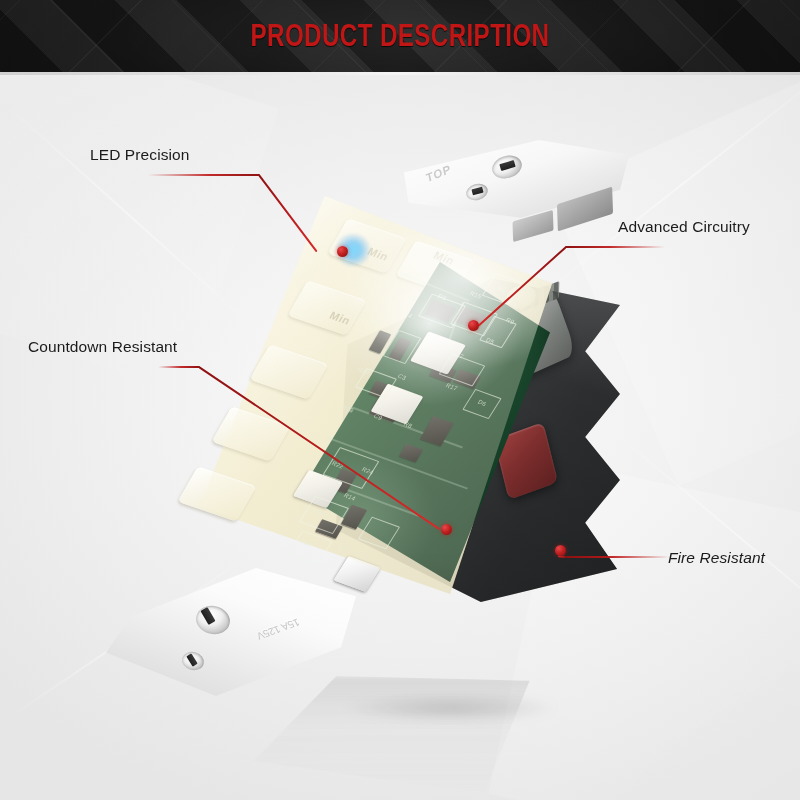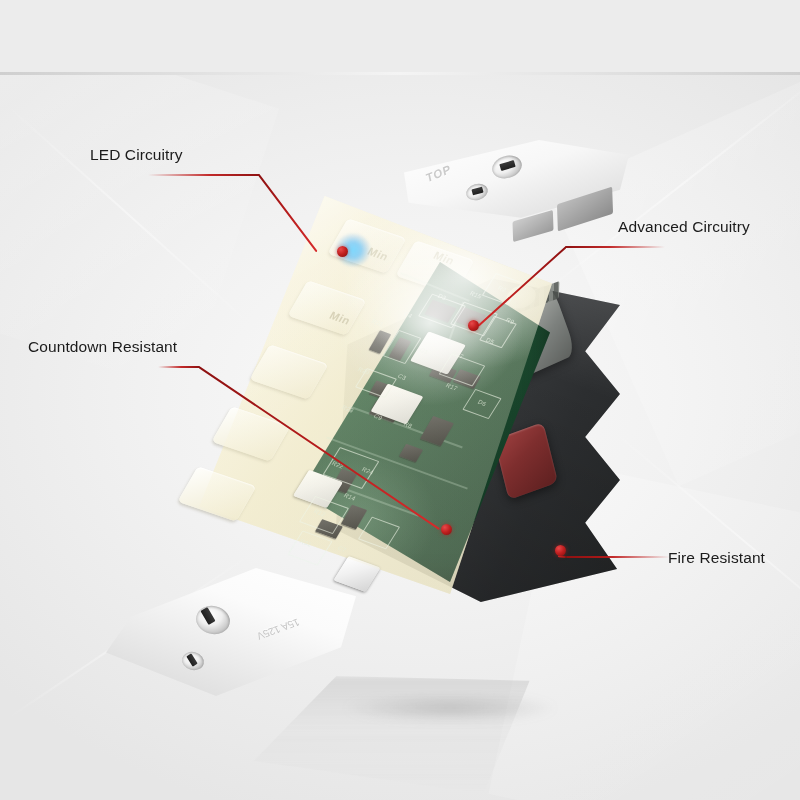--- a/index.html
+++ b/index.html
@@ -348,20 +348,25 @@
     border-radius: 50%;
     background: radial-gradient(circle at 34% 30%, #e8484a 0%, #c01f1f 48%, #7d0f0f 100%);
     box-shadow: 0 0 4px rgba(190,30,30,0.55);
   }
 </style>
 </head>
 <body>
 
 <div id="page">
 
+  <div id="header-band">
+    <div id="header-pattern"></div>
+    <div id="header-vignette"></div>
+    <div id="header-title">PRODUCT DESCRIPTION</div>
+  </div>
   <div id="header-underline"></div>
 
   <div id="bg">
     <div class="bg-wedge" style="left:-60px; top:-20px; width:300px; height:300px; transform:rotate(18deg);"></div>
     <div class="bg-wedge" style="left:600px; top:40px; width:320px; height:320px; transform:rotate(-24deg);"></div>
     <div class="bg-wedge" style="left:520px; top:420px; width:360px; height:340px; transform:rotate(12deg);"></div>
     <div class="bg-streak" style="left:-40px; top:140px; width:340px; transform:rotate(42deg);"></div>
     <div class="bg-streak" style="left:470px; top:110px; width:420px; transform:rotate(-38deg);"></div>
     <div class="bg-streak" style="left:560px; top:470px; width:380px; transform:rotate(40deg);"></div>
     <div class="bg-streak" style="left:-20px; top:560px; width:300px; transform:rotate(-34deg);"></div>
@@ -474,31 +479,31 @@
     <div class="pz silk-txt" style="left:506px; top:318px; transform:rotate(20deg) skewX(-12deg);">R9</div>
 
     <div class="pz" id="face-translucent"></div>
     <div class="pz" id="faceplate-gloss"></div>
     <div class="pz" id="face-hotspot"></div>
 
     <div class="pz" id="led-glow"></div>
   </div>
 
   <div id="callouts">
-      <div class="callout-label" style="left: 90px; top: 146px;">LED Circuitry</div>
+      <div class="callout-label" style="left: 90px; top: 146px;">LED Precision</div>
       <div class="lead-h from-right" style="left: 148px; top: 174px; width: 112px;"></div>
       <div class="lead-d" style="left: 259px; top: 174px; width: 96px; transform: rotate(53deg);"></div>
       <div class="lead-dot" style="left: 337px; top: 246px;"></div>
       <div class="callout-label" style="left: 28px; top: 338px;">Countdown Resistant</div>
       <div class="lead-h from-right" style="left: 158px; top: 366px; width: 42px;"></div>
       <div class="lead-d" style="left: 199px; top: 366px; width: 290px; transform: rotate(34deg);"></div>
       <div class="lead-dot" style="left: 441px; top: 524px;"></div>
       <div class="callout-label" style="left: 618px; top: 218px;">Advanced Circuitry</div>
       <div class="lead-h from-left" style="left: 565px; top: 246px; width: 100px;"></div>
       <div class="lead-d" style="left: 566px; top: 246px; width: 118px; transform: rotate(138deg);"></div>
       <div class="lead-dot" style="left: 468px; top: 320px;"></div>
-      <div class="callout-label" style="left: 668px; top: 549px;">Fire Resistant</div>
+      <div class="callout-label" style="left: 668px; top: 549px; font-style: italic;">Fire Resistant</div>
       <div class="lead-h from-left" style="left: 566px; top: 556px; width: 104px;"></div>
       <div class="lead-d" style="left: 566px; top: 556px; width: 8px; transform: rotate(186deg);"></div>
       <div class="lead-dot" style="left: 555px; top: 545px;"></div>
     </div>
 
 </div>
 
 </body></html>

